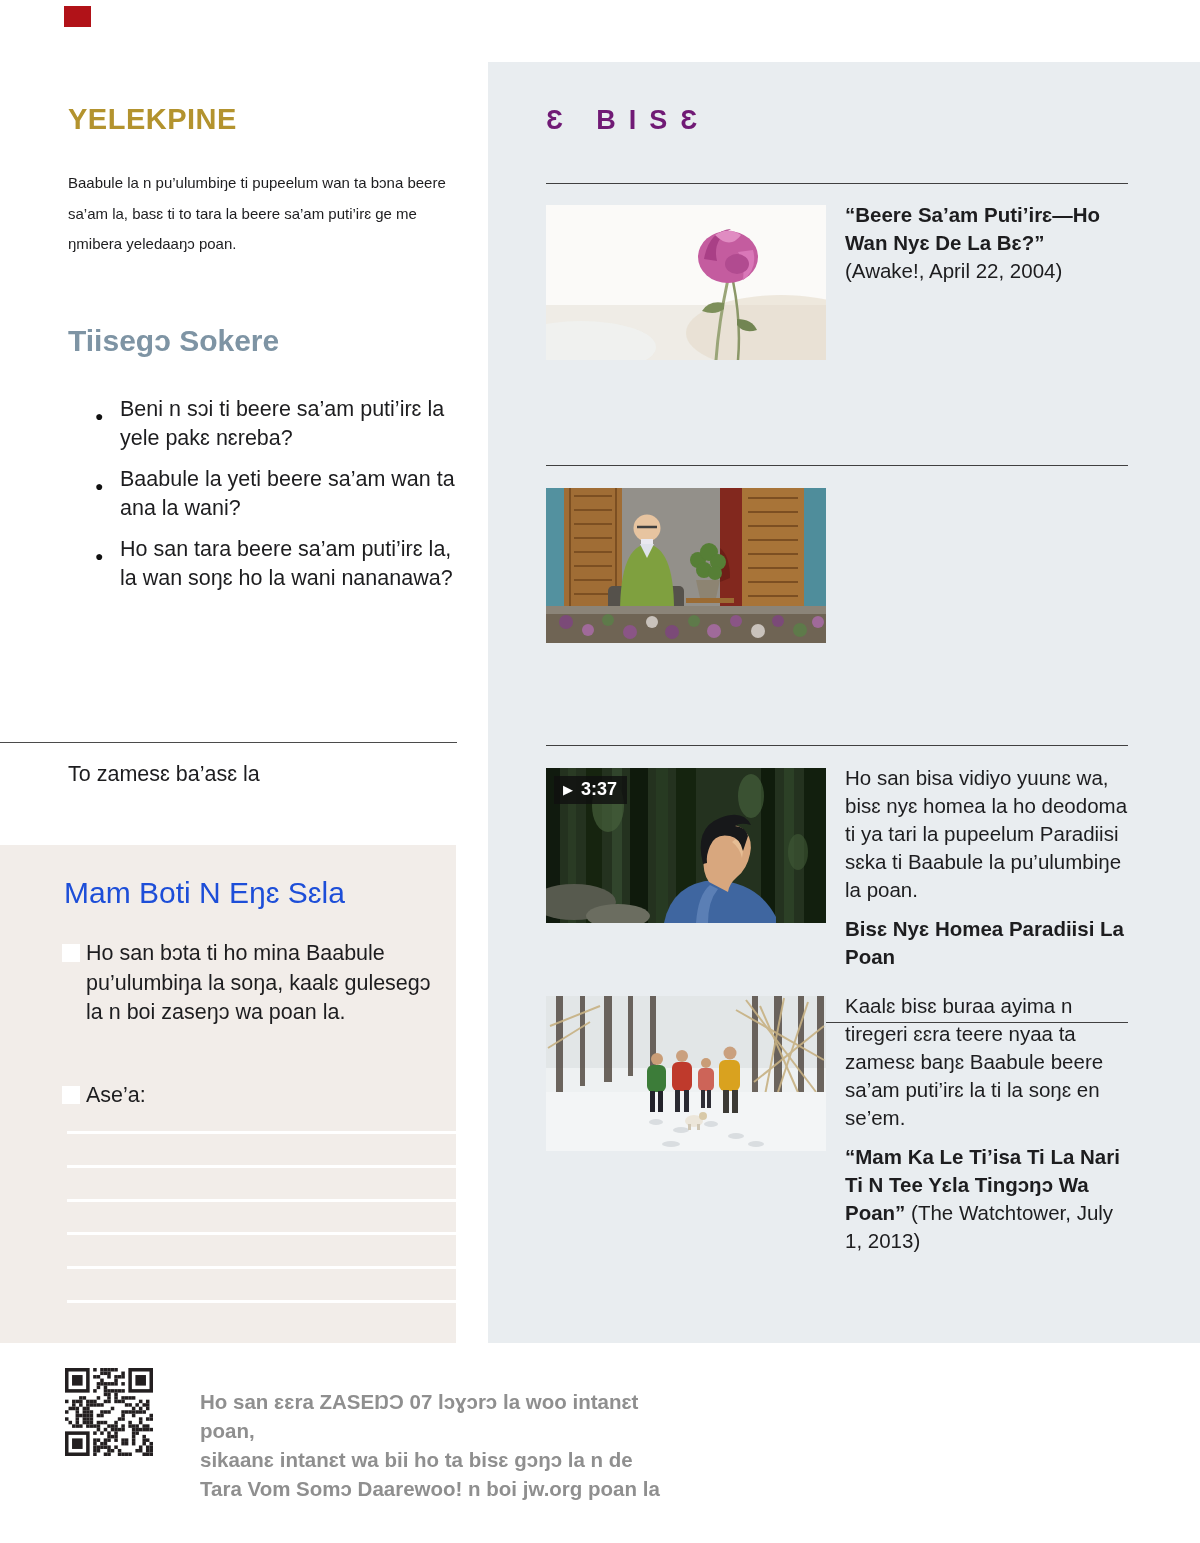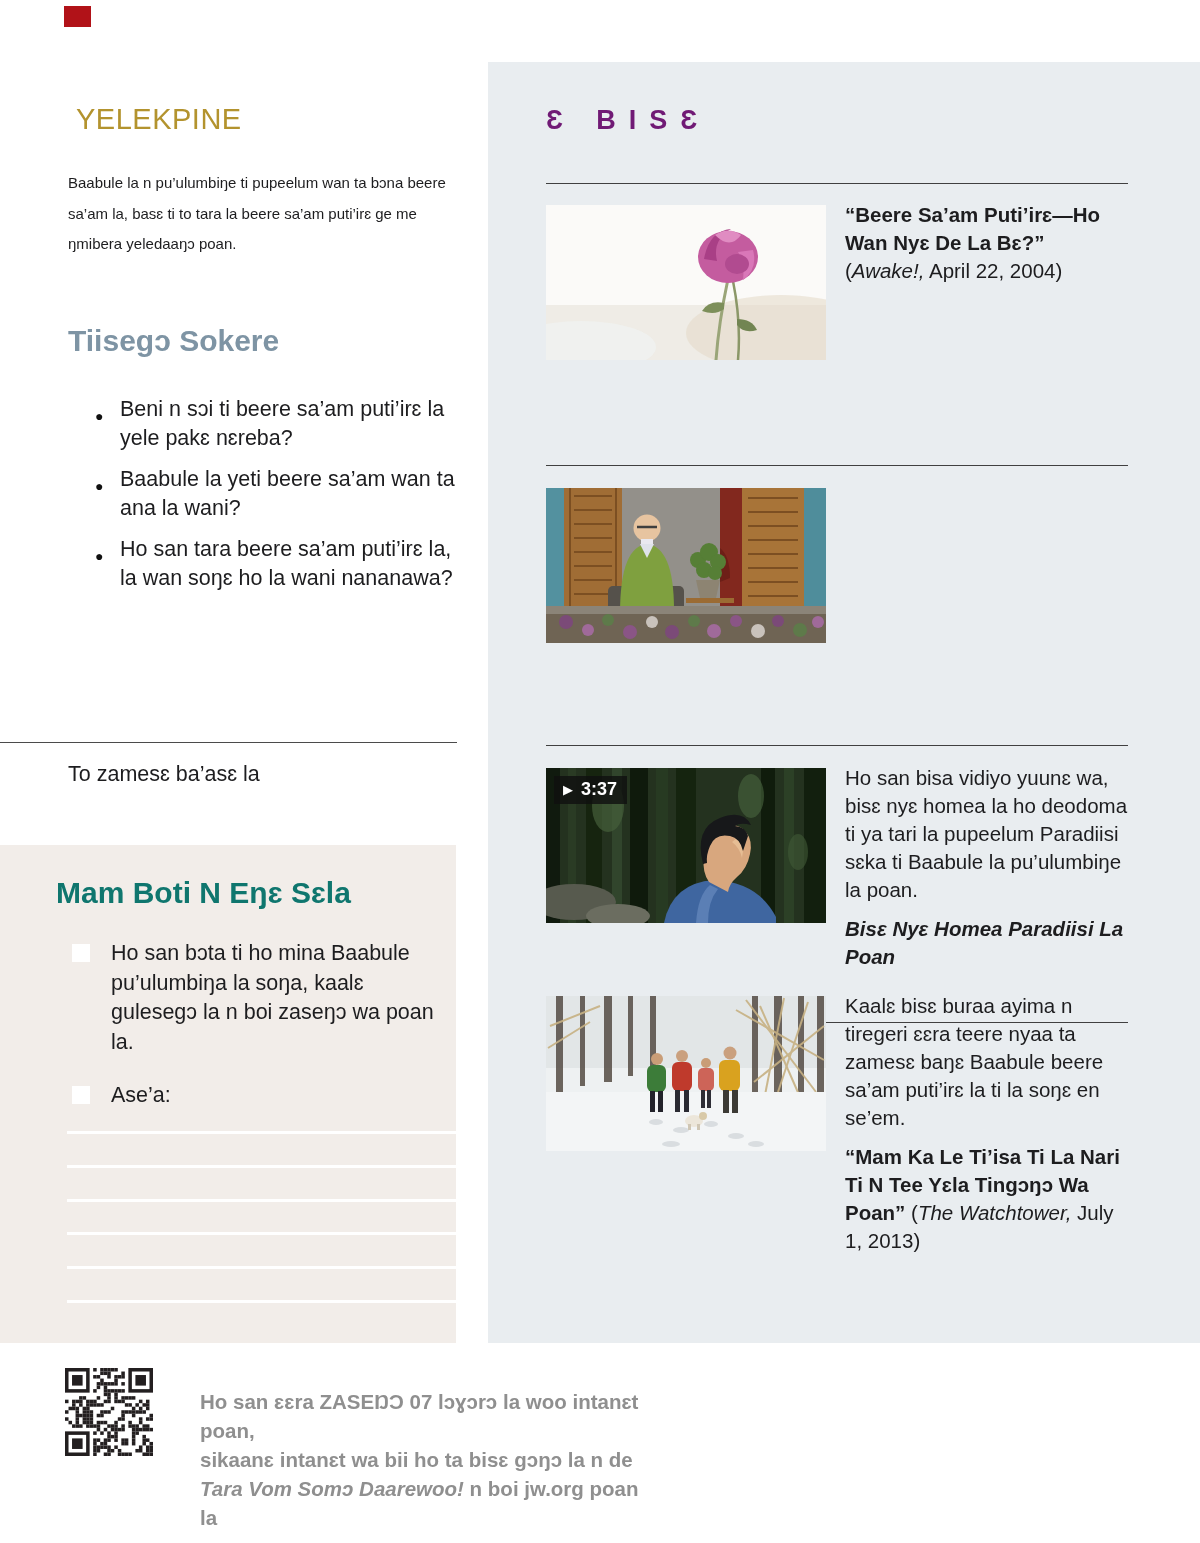--- a/index.html
+++ b/index.html
@@ -5,41 +5,41 @@
   *{margin:0;padding:0;box-sizing:border-box}
   html,body{background:#fff}
   body{width:1200px;height:1543px;position:relative;overflow:hidden;
        font-family:"Liberation Sans","DejaVu Sans",sans-serif;color:#1d1d1f}
   .abs{position:absolute}
 
   
   #lesson-tab{left:64px;top:6px;width:27px;height:21px;background:#b11218}
 
   
-  #title{left:76px;top:103px;font-size:29px;font-weight:400;color:#b3932e;letter-spacing:.5px}
+  #title{left:68px;top:103px;font-size:29px;font-weight:700;color:#b3932e;letter-spacing:.5px}
   #intro{left:68px;top:168px;width:396px;font-size:15px;line-height:30.5px}
   #review-heading{left:68px;top:324px;font-size:30px;font-weight:700;color:#7e94a4}
   #questions{left:95px;top:395px;width:368px;list-style:none}
   #questions li{font-size:21.5px;line-height:29px;margin-bottom:12px;padding-left:25px;position:relative}
   #questions li .blt{position:absolute;left:0;top:7px;font-size:14px;color:#111}
   #hr-left{left:0;top:742px;width:457px;border-top:1.5px solid #4b4b4b}
   #complete-note{left:68px;top:762px;font-size:21.5px}
 
   #goals-box{left:0;top:845px;width:456px;height:498px;background:#f2ede9}
-  #goals-heading{left:56px;top:876px;font-size:30px;font-weight:700;color:#0f766e}
-  .goal-row{left:72px;width:372px;display:flex;gap:21px}
+  #goals-heading{left:64px;top:876px;font-size:30px;font-weight:400;color:#1d4ed8}
+  .goal-row{left:62px;width:372px;display:flex;gap:6px}
   .goal-row .cb{width:18px;height:18px;background:#fff;flex:0 0 18px;margin-top:5px}
   .goal-row .gt{font-size:21.5px;line-height:29.5px}
   #goal-1{top:939px}
   #goal-2{top:1081px}
   .wline{left:67px;width:389px;height:3px;background:#fff}
 
   #qr{left:65px;top:1368px;width:88px;height:88px}
   #qr-text{left:200px;top:1387px;width:460px;font-size:20.5px;line-height:29px;color:#8f8f8f;font-weight:600}
-  .it{font-style:italic}
+  .it{}
 
   
   #panel{left:488px;top:62px;width:712px;height:1281px;background:#e9edf0}
   #explore-heading{left:546px;top:105px;font-size:27px;font-weight:700;letter-spacing:.48em;color:#701a75}
   .xrule{left:546px;width:582px;border-top:1px solid #404040}
   #xr1{top:183px}#xr2{top:465px}#xr3{top:745px}#xr4{top:1022px}
   .xrow{left:546px;width:582px;height:160px}
   #row1{top:205px}#row2{top:488px}#row3{top:768px}#row4{top:996px}
   .media{position:absolute;left:0;top:0;width:280px;height:155px;overflow:hidden}
   .media svg{display:block}

